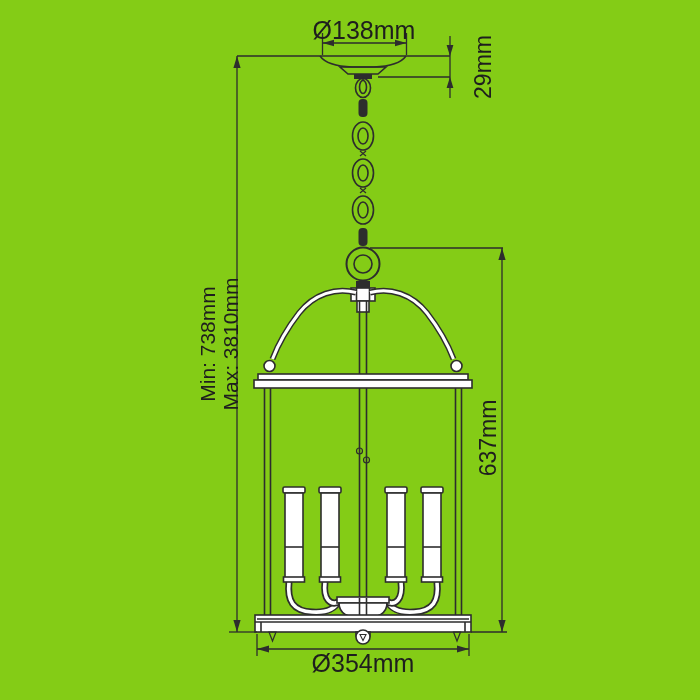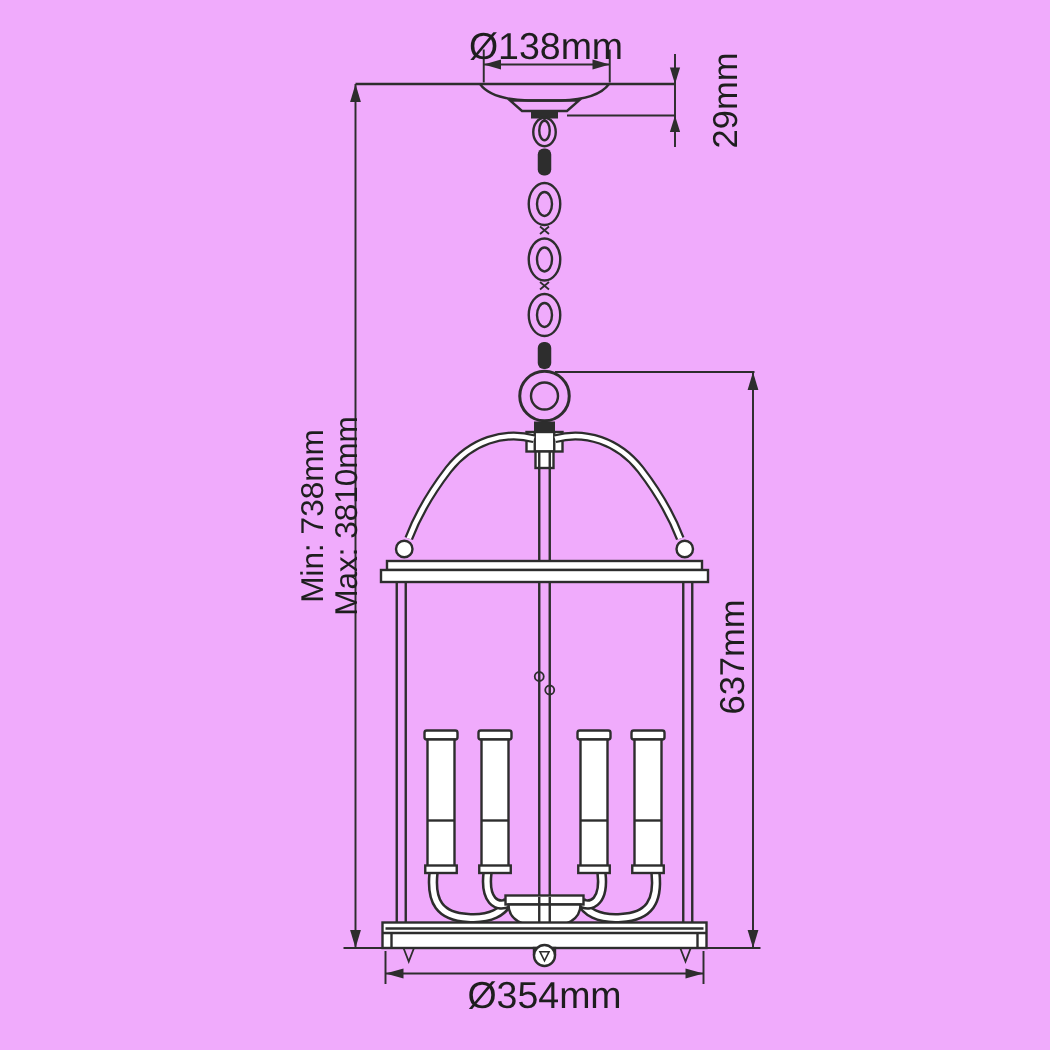--- a/index.html
+++ b/index.html
@@ -1,18 +1,18 @@
 <!DOCTYPE html>
 <html><head>
 <meta charset="utf-8">
 <style>
   html, body { margin: 0; padding: 0; background: #ffffff; }
   .stage {
     width: 700px; height: 700px; position: relative;
-    background: #f0abfc; overflow: hidden;
+    background: #84cc16; overflow: hidden;
     font-family: "Liberation Sans", sans-serif;
   }
   svg { display: block; }
   .dim-label {
     font-family: "Liberation Sans", sans-serif;
     fill: #1e1e1e;
   }
   .lbl-big   { font-size: 25px; }
   .lbl-side  { font-size: 23px; }
   .lbl-minmax{ font-size: 21px; }

